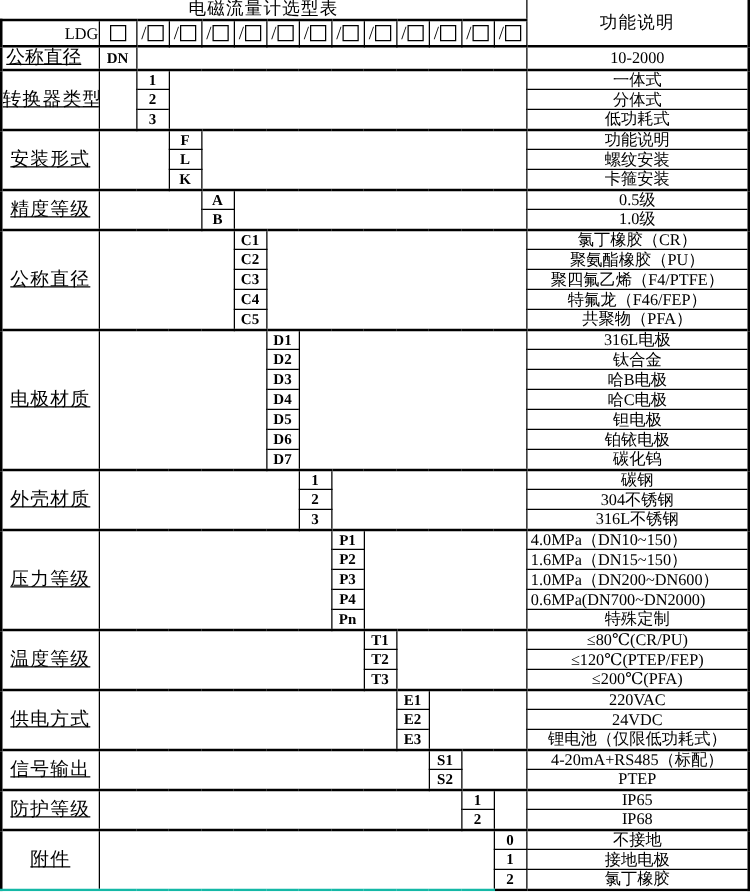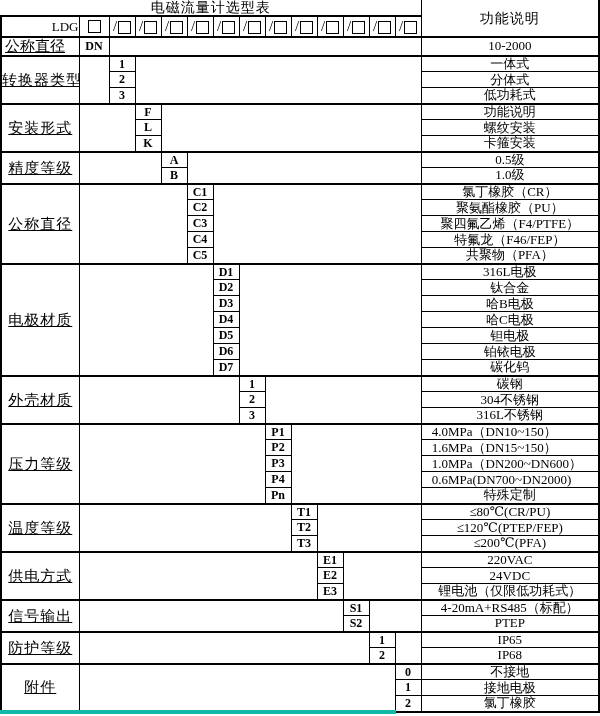--- a/index.html
+++ b/index.html
@@ -17,24 +17,24 @@
   .ldg-row td{border-top:2px solid #000;}
   .ldg-label{border-left:2px solid #000;text-align:right;padding-left:21px;font-size:13px;}
   .box-cell{font-size:13px;}
   .sq{display:inline-block;width:11px;height:11px;border:1px solid #000;vertical-align:middle;margin:0 0 2px 1px;}
   .slash{display:inline-block;font-size:15px;transform:skewX(0deg);}
 
   .glabel{border-left:2px solid #000;font-size:15px;letter-spacing:1px;text-decoration:underline;}
   .glabel.left{text-align:left;padding-left:3px;letter-spacing:0;}
   .code{font-size:12px;font-family:"Liberation Serif","DejaVu Serif",serif;font-weight:bold;}
   .value{border-right:2px solid #000;font-size:13px;}
-  .value.left{text-align:left;padding-left:10px;}
+  .value.left{text-align:left;padding-left:3px;}
 
   tr.gtop td{border-top:2px solid #000;}
-  td.bottom{border-bottom:4px solid #14b8a6;}
+  td.bottom{border-bottom:2px solid #14b8a6;}
   tr.last td{border-bottom:2px solid #000;}
 </style>
 </head>
 <body>
 
 <table id="sel-table">
   <colgroup id="cols">
       <col style="width: 78px;">
       <col style="width: 30px;">
       <col style="width: 26px;">

